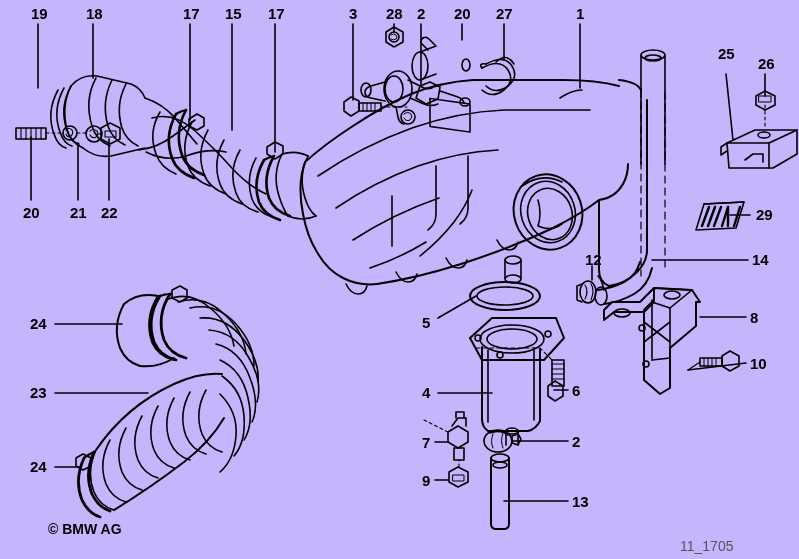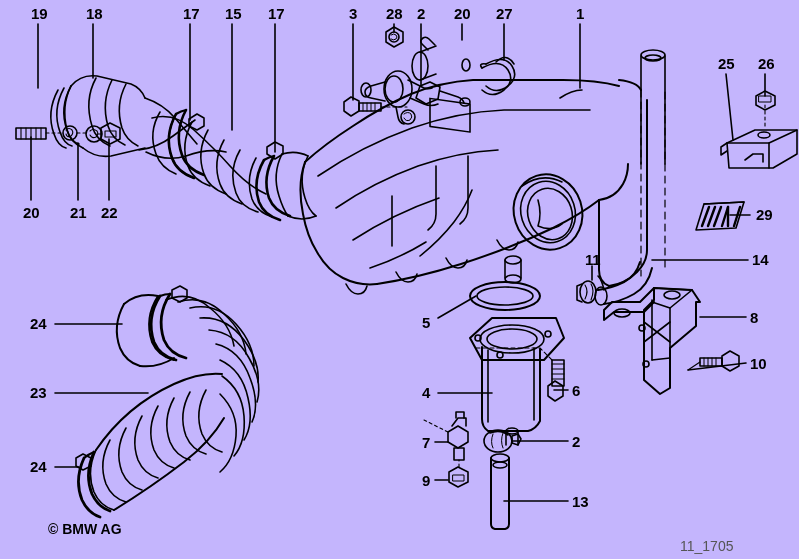--- a/index.html
+++ b/index.html
@@ -440,33 +440,33 @@
       <div class="callout" style="left: 86px; top: 6px;">18</div>
       <div class="callout" style="left: 183px; top: 6px;">17</div>
       <div class="callout" style="left: 225px; top: 6px;">15</div>
       <div class="callout" style="left: 268px; top: 6px;">17</div>
       <div class="callout" style="left: 349px; top: 6px;">3</div>
       <div class="callout" style="left: 386px; top: 6px;">28</div>
       <div class="callout" style="left: 417px; top: 6px;">2</div>
       <div class="callout" style="left: 454px; top: 6px;">20</div>
       <div class="callout" style="left: 496px; top: 6px;">27</div>
       <div class="callout" style="left: 576px; top: 6px;">1</div>
-      <div class="callout" style="left: 718px; top: 56px;">25</div>
+      <div class="callout" style="left: 718px; top: 46px;">25</div>
       <div class="callout" style="left: 758px; top: 56px;">26</div>
       <div class="callout" style="left: 23px; top: 205px;">20</div>
       <div class="callout" style="left: 70px; top: 205px;">21</div>
       <div class="callout" style="left: 101px; top: 205px;">22</div>
       <div class="callout" style="left: 756px; top: 207px;">29</div>
       <div class="callout" style="left: 752px; top: 252px;">14</div>
       <div class="callout" style="left: 30px; top: 316px;">24</div>
       <div class="callout" style="left: 30px; top: 385px;">23</div>
       <div class="callout" style="left: 30px; top: 459px;">24</div>
       <div class="callout" style="left: 422px; top: 315px;">5</div>
       <div class="callout" style="left: 422px; top: 385px;">4</div>
-      <div class="callout" style="left: 585px; top: 252px;">11</div>
+      <div class="callout" style="left: 585px; top: 252px;">12</div>
       <div class="callout" style="left: 572px; top: 383px;">6</div>
       <div class="callout" style="left: 750px; top: 310px;">8</div>
       <div class="callout" style="left: 750px; top: 356px;">10</div>
       <div class="callout" style="left: 422px; top: 435px;">7</div>
       <div class="callout" style="left: 572px; top: 434px;">2</div>
       <div class="callout" style="left: 422px; top: 473px;">9</div>
       <div class="callout" style="left: 572px; top: 494px;">13</div>
     </div>
 
   <div class="copyright">© BMW AG</div>

